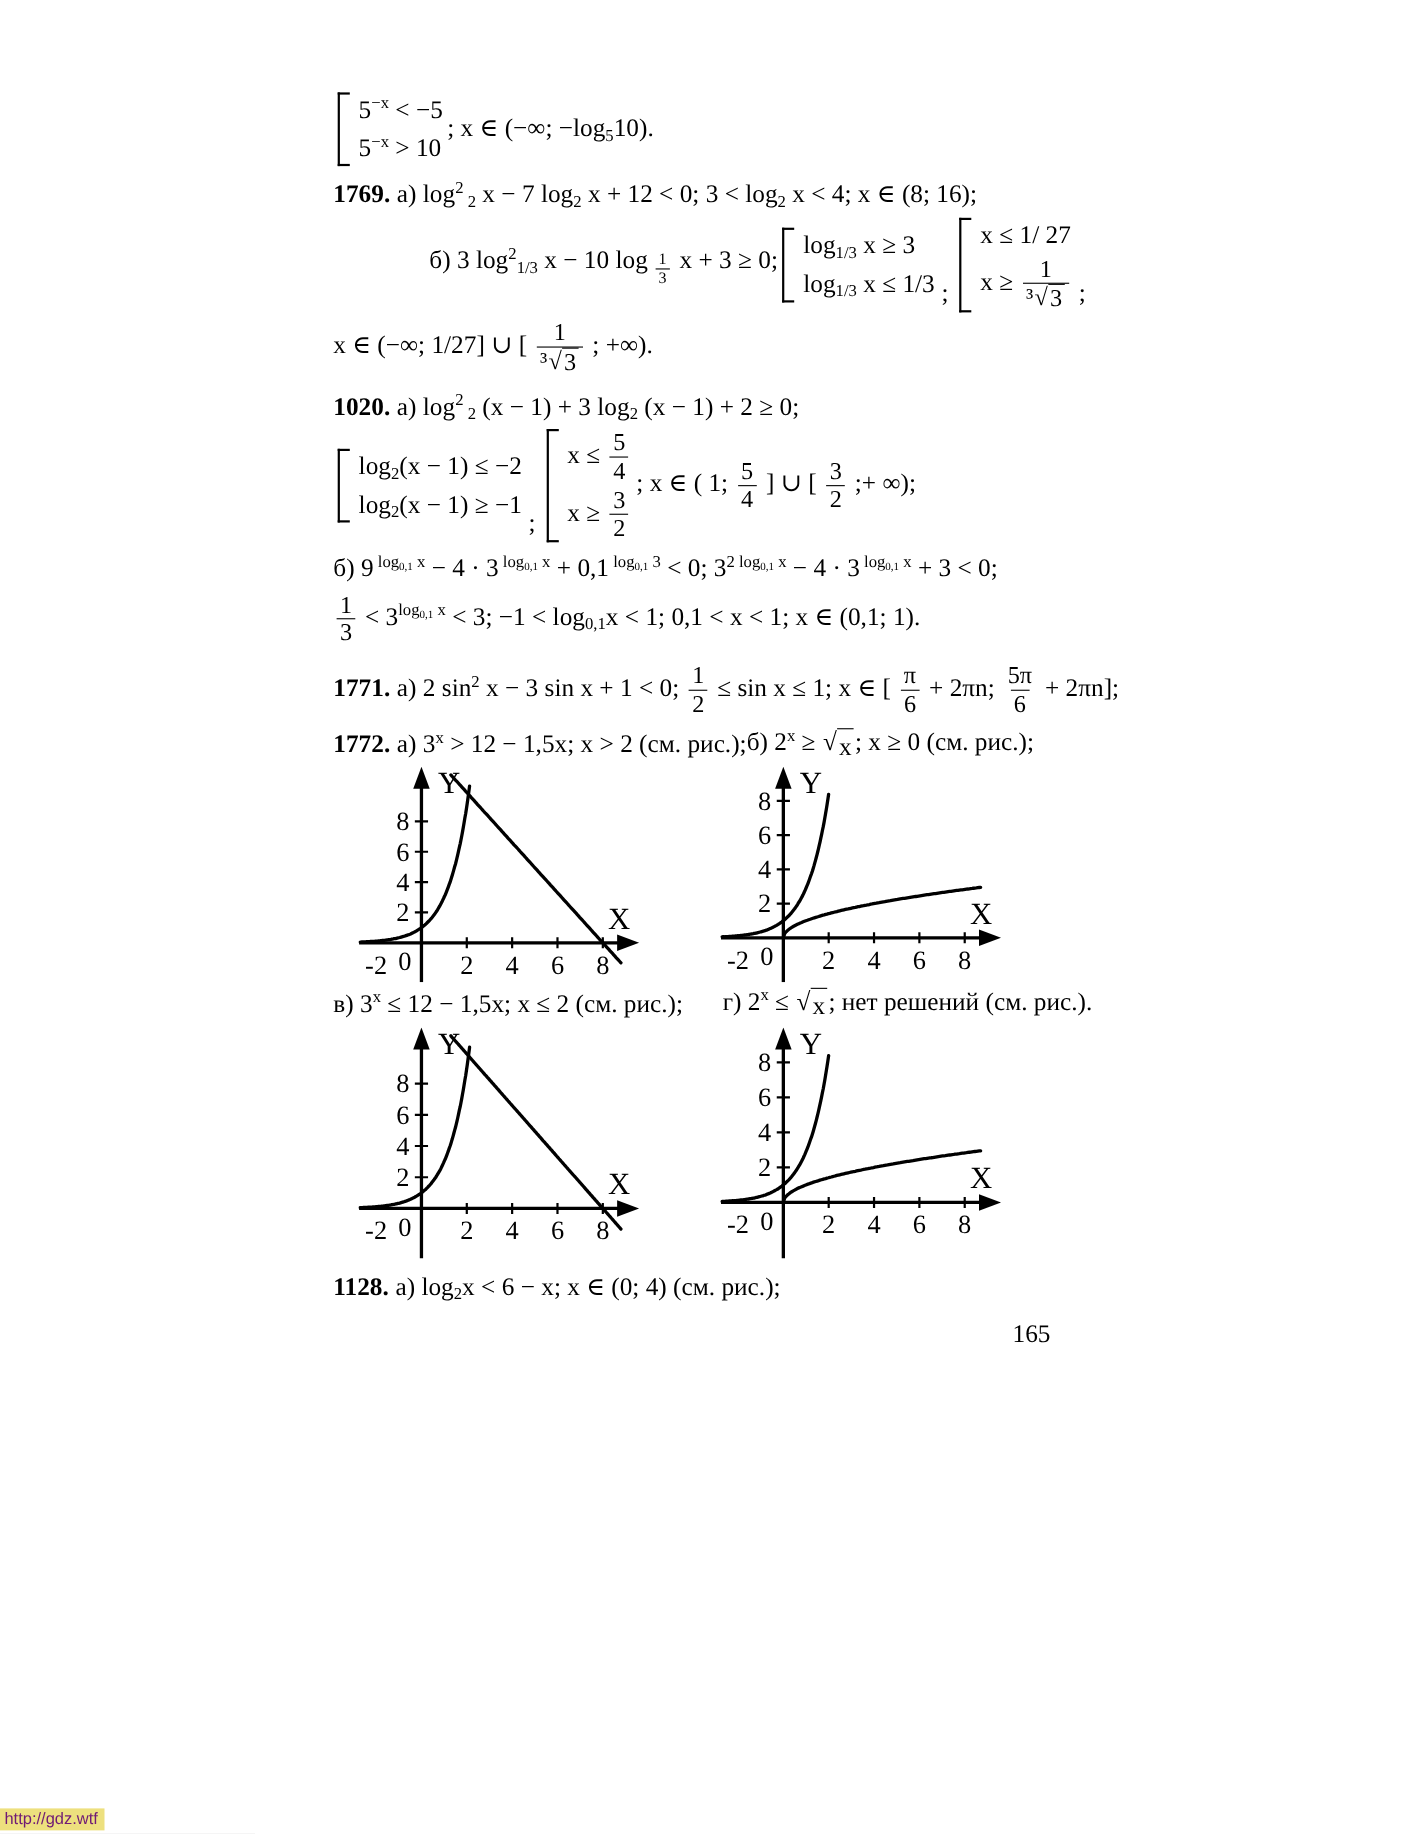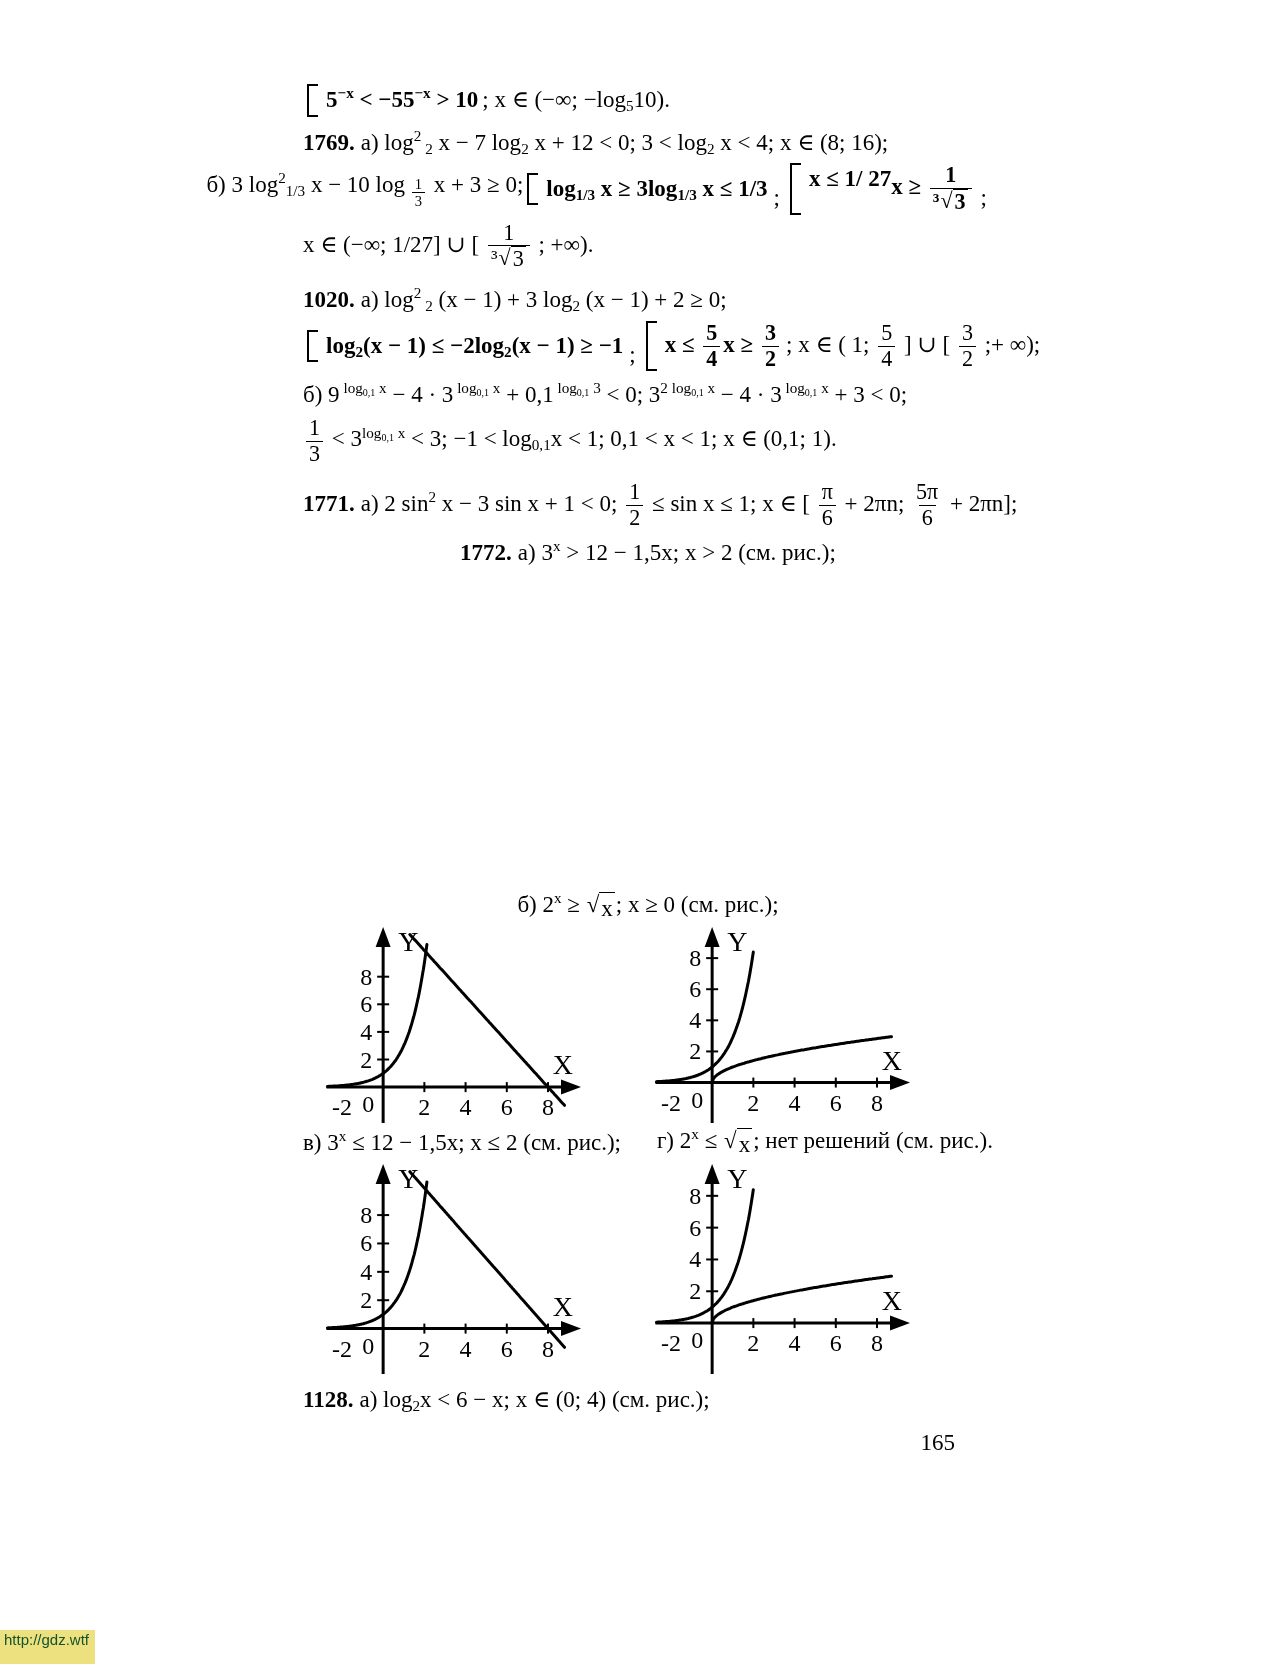--- a/index.html
+++ b/index.html
@@ -14,32 +14,32 @@
   sub{font-size:.66em;vertical-align:-.28em;line-height:0;}
   .frac{display:inline-flex;flex-direction:column;align-items:center;vertical-align:middle;
         line-height:1.12;margin:0 3px;font-size:.96em;text-align:center;}
   .fnum{display:block;padding:0 3px;}
   .fden{display:block;border-top:1.7px solid #000;padding:0 3px;}
   .root{display:inline-flex;align-items:stretch;margin:0 1px;}
   .rad{line-height:1.1;}
   .vinc{border-top:1.7px solid #000;padding:0 2px;}
   .sys{display:inline-flex;align-items:center;margin:0 4px;}
   .brk{align-self:stretch;width:9px;border:2.5px solid #000;border-right:none;margin-right:8px;}
-  .sysrows{display:inline-flex;flex-direction:row;justify-content:center;row-gap:2px;font-weight:bold;}
+  .sysrows{display:inline-flex;flex-direction:column;justify-content:center;row-gap:2px;}
   .sep{margin:0 6px 0 2px;align-self:flex-end;}
   .hcolL{flex:0 0 352px;white-space:nowrap;display:inline-flex;align-items:baseline;}
   .figrow{display:flex;align-items:flex-start;margin:2px 0 2px 8px;gap:59px;}
   svg.fig{display:block;}
   svg.fig text{font-family:"Liberation Serif","DejaVu Serif",serif;fill:#000;}
   text.fig-tick{font-size:24px;}
   text.fig-axis{font-size:28px;}
   .pagenum-row{width:652px;text-align:right;margin-top:10px;font-size:23px;}
-  .watermark{position:absolute;left:0;bottom:3px;background:#ede07e;color:#14532d;
+  .watermark{position:absolute;left:0;bottom:3px;background:#ede07e;color:#701a75;
              font-family:"Liberation Sans","DejaVu Sans",sans-serif;font-size:15px;
-             padding:1px 6px 16px 4px;text-decoration:none;display:inline-block;}
+             padding:1px 6px 2px 4px;text-decoration:none;display:inline-block;}
 </style>
 </head>
 <body>
 
 <div class="page">
   <div class="content">
 
     <div class="line flexline" style="margin-bottom:10px;">
       <span class="sys">
         <span class="brk"></span>
@@ -145,21 +145,21 @@
             <span class="fden">2</span>
           </span>  ≤ sin x ≤ 1; x ∈ [ <span class="frac">
             <span class="fnum">π</span>
             <span class="fden">6</span>
           </span>  + 2πn;  <span class="frac">
             <span class="fnum">5π</span>
             <span class="fden">6</span>
           </span>  + 2πn];</span>
     </div>
 
-    <div class="line flexline" style="margin-bottom:2px;flex-direction:column;">
+    <div class="line flexline" style="margin-bottom:2px;">
       <span class="hcolL">
           <span class="pnum">1772.</span>
           <span class="piece">а) 3<sup>x</sup> &gt; 12 − 1,5x; x &gt; 2 (см. рис.);</span>
         </span>
       <span class="piece">б) 2<sup>x</sup> ≥ <span class="root">
             <span class="rad">√</span>
             <span class="vinc">x</span>
           </span>;  x ≥ 0 (см. рис.);</span>
     </div>
 

